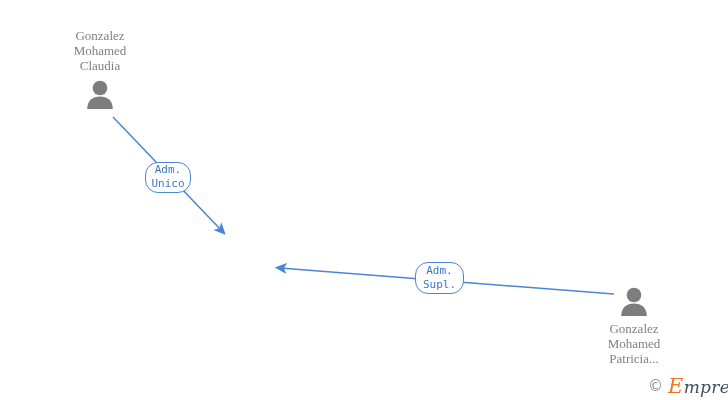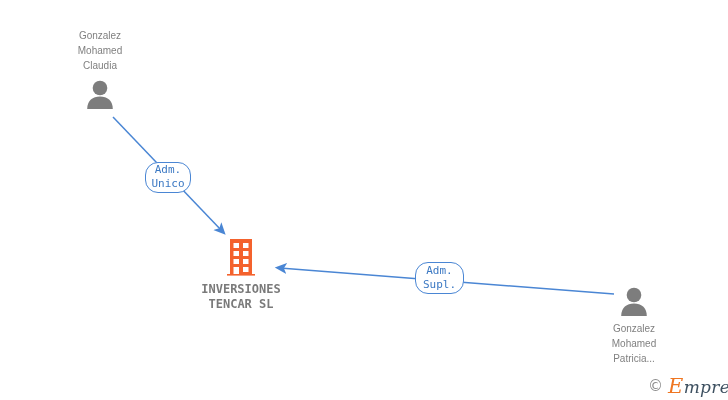--- a/index.html
+++ b/index.html
@@ -22,22 +22,22 @@
     left: 0;
     top: 0;
     width: 728px;
     height: 400px;
   }
   .node {
     position: absolute;
     text-align: center;
   }
   .person-label {
-    font-family: Liberation Sans, sans-serif;
-    font-size: 10px;
+    font-family: Liberation Serif, serif;
+    font-size: 13px;
     line-height: 15px;
     color: #808080;
     white-space: pre-line;
     letter-spacing: 0px;
   }
   .company-label {
     font-family: "DejaVu Sans Mono", monospace;
     font-size: 12px;
     font-weight: bold;
     line-height: 15px;
@@ -114,36 +114,20 @@
 Claudia</div>
     <svg class="avatar" width="32" height="30" viewBox="0 0 32 30" style="margin-top:6px;">
       <circle cx="16" cy="9" r="7.3" fill="#7d7d7d"></circle>
       <path d="M3.2,30 C3.2,21.6 8.8,17.6 16,17.6 C23.2,17.6 28.8,21.6 28.8,30 Z" fill="#7d7d7d"></path>
     </svg>
   </div>
 
   <div class="edge-box" style="left: 145px; top: 162px; width: 46px; height: 31px;">Adm.
 Unico</div>
 
-  <div class="node" style="left: 185px; top: 238px; width: 112px;">
-    <svg class="avatar" width="32" height="38" viewBox="0 0 32 38">
-      <rect x="5" y="1" width="22" height="35" fill="#f4622d"></rect>
-      <rect x="8.5" y="5" width="5.5" height="5" fill="#ffffff"></rect>
-      <rect x="18" y="5" width="5.5" height="5" fill="#ffffff"></rect>
-      <rect x="8.5" y="13" width="5.5" height="5" fill="#ffffff"></rect>
-      <rect x="18" y="13" width="5.5" height="5" fill="#ffffff"></rect>
-      <rect x="8.5" y="21" width="5.5" height="5" fill="#ffffff"></rect>
-      <rect x="18" y="21" width="5.5" height="5" fill="#ffffff"></rect>
-      <rect x="8.5" y="29" width="5.5" height="7" fill="#ffffff"></rect>
-      <rect x="18" y="29" width="5.5" height="5" fill="#ffffff"></rect>
-      <rect x="2" y="36" width="28" height="1.6" fill="#f4622d"></rect>
-    </svg>
-    <div class="company-label" style="margin-top:6px;">INVERSIONES
-TENCAR SL</div>
-  </div>
 
   <div class="edge-box" style="left: 415px; top: 262px; width: 49px; height: 32px;">Adm.
 Supl.</div>
 
   <div class="node" style="left: 578px; top: 286px; width: 112px;">
     <svg class="avatar" width="32" height="30" viewBox="0 0 32 30">
       <circle cx="16" cy="9" r="7.3" fill="#7d7d7d"></circle>
       <path d="M3.2,30 C3.2,21.6 8.8,17.6 16,17.6 C23.2,17.6 28.8,21.6 28.8,30 Z" fill="#7d7d7d"></path>
     </svg>
     <div class="person-label" style="margin-top:5px;">Gonzalez

